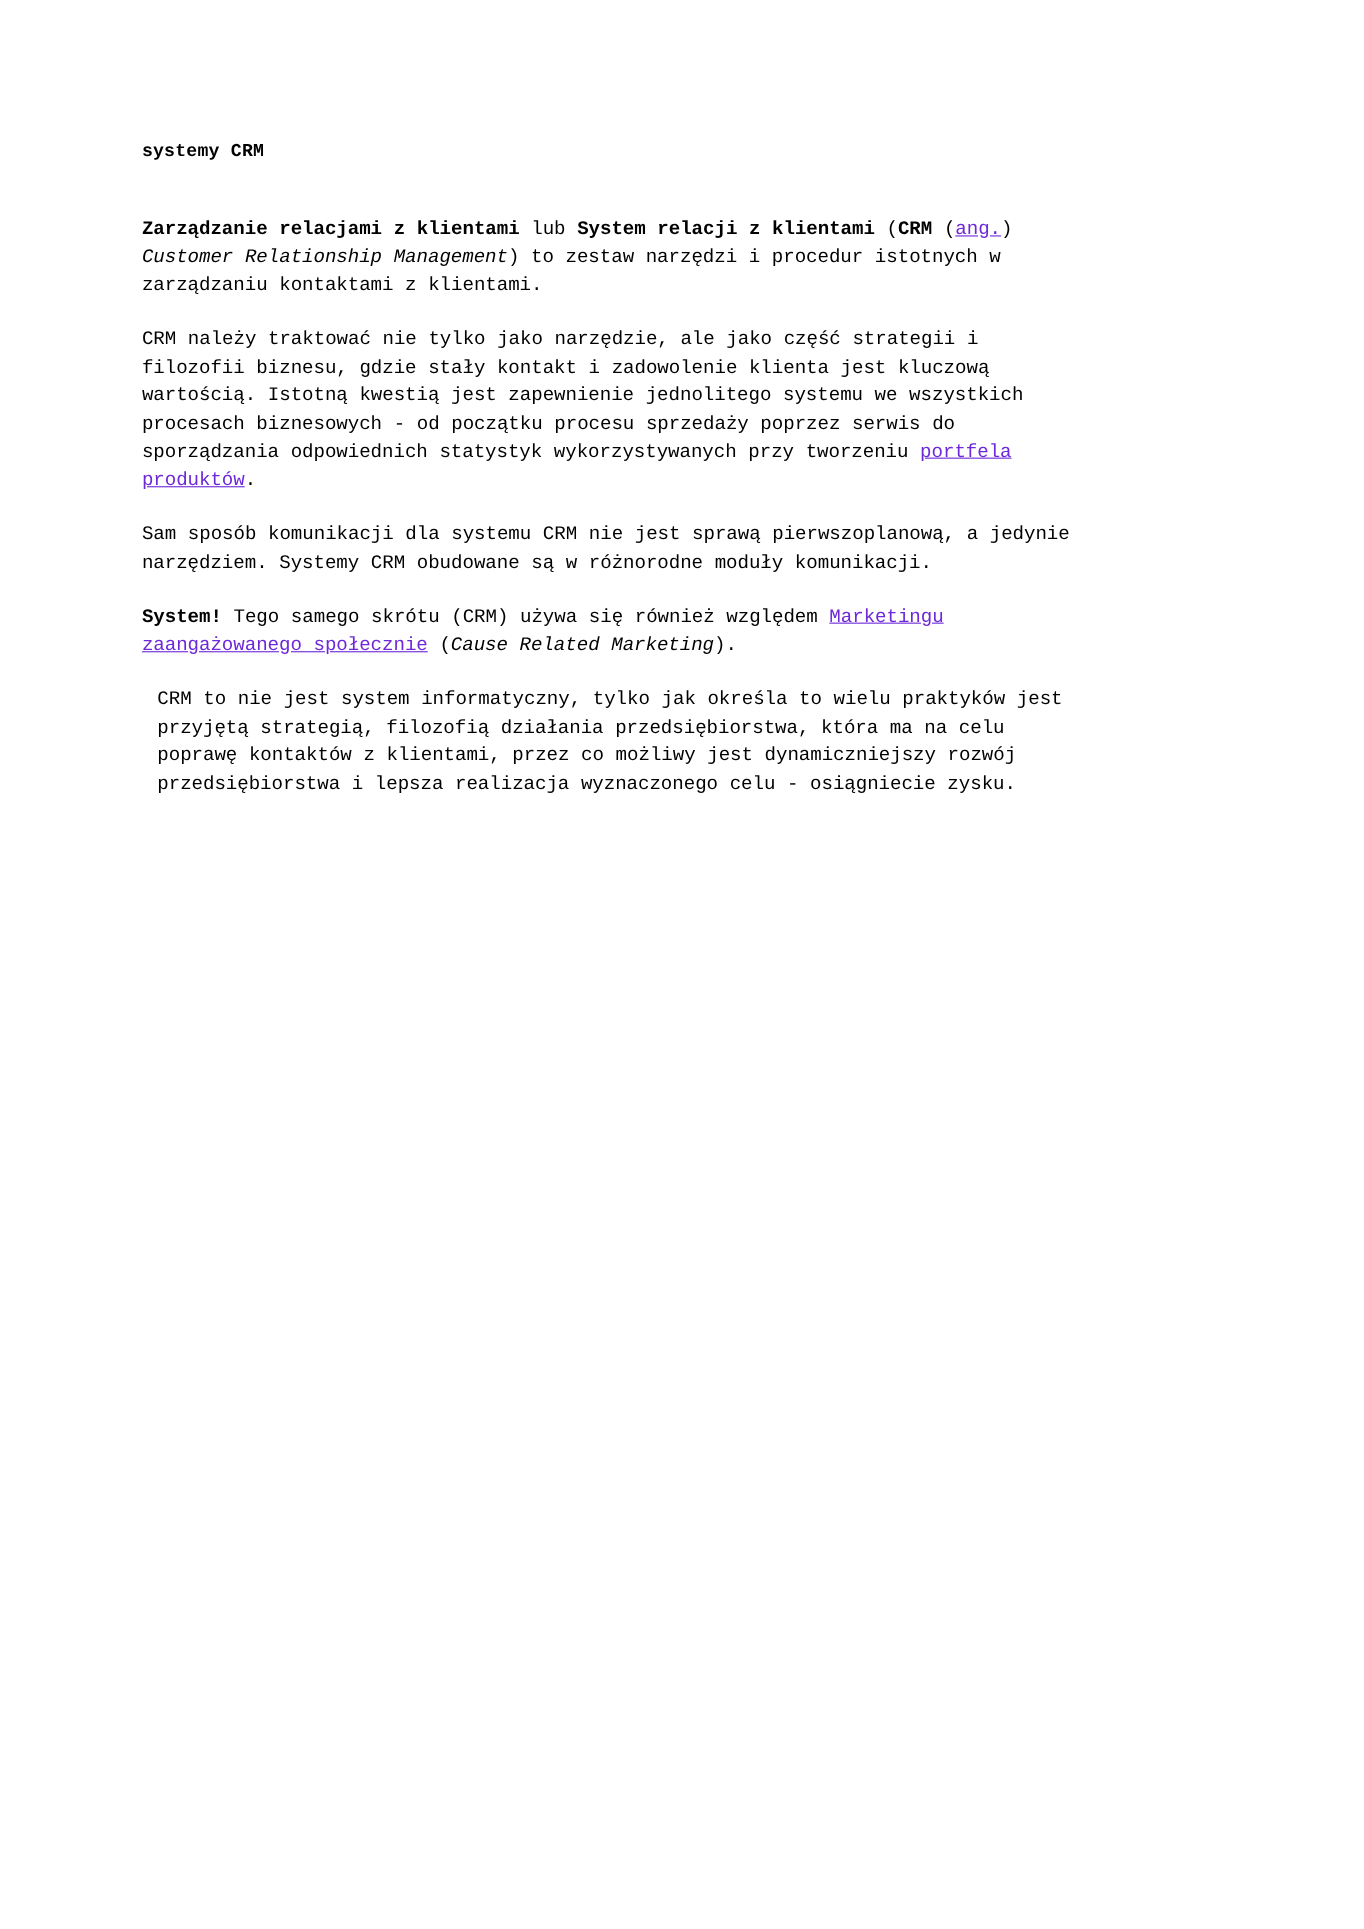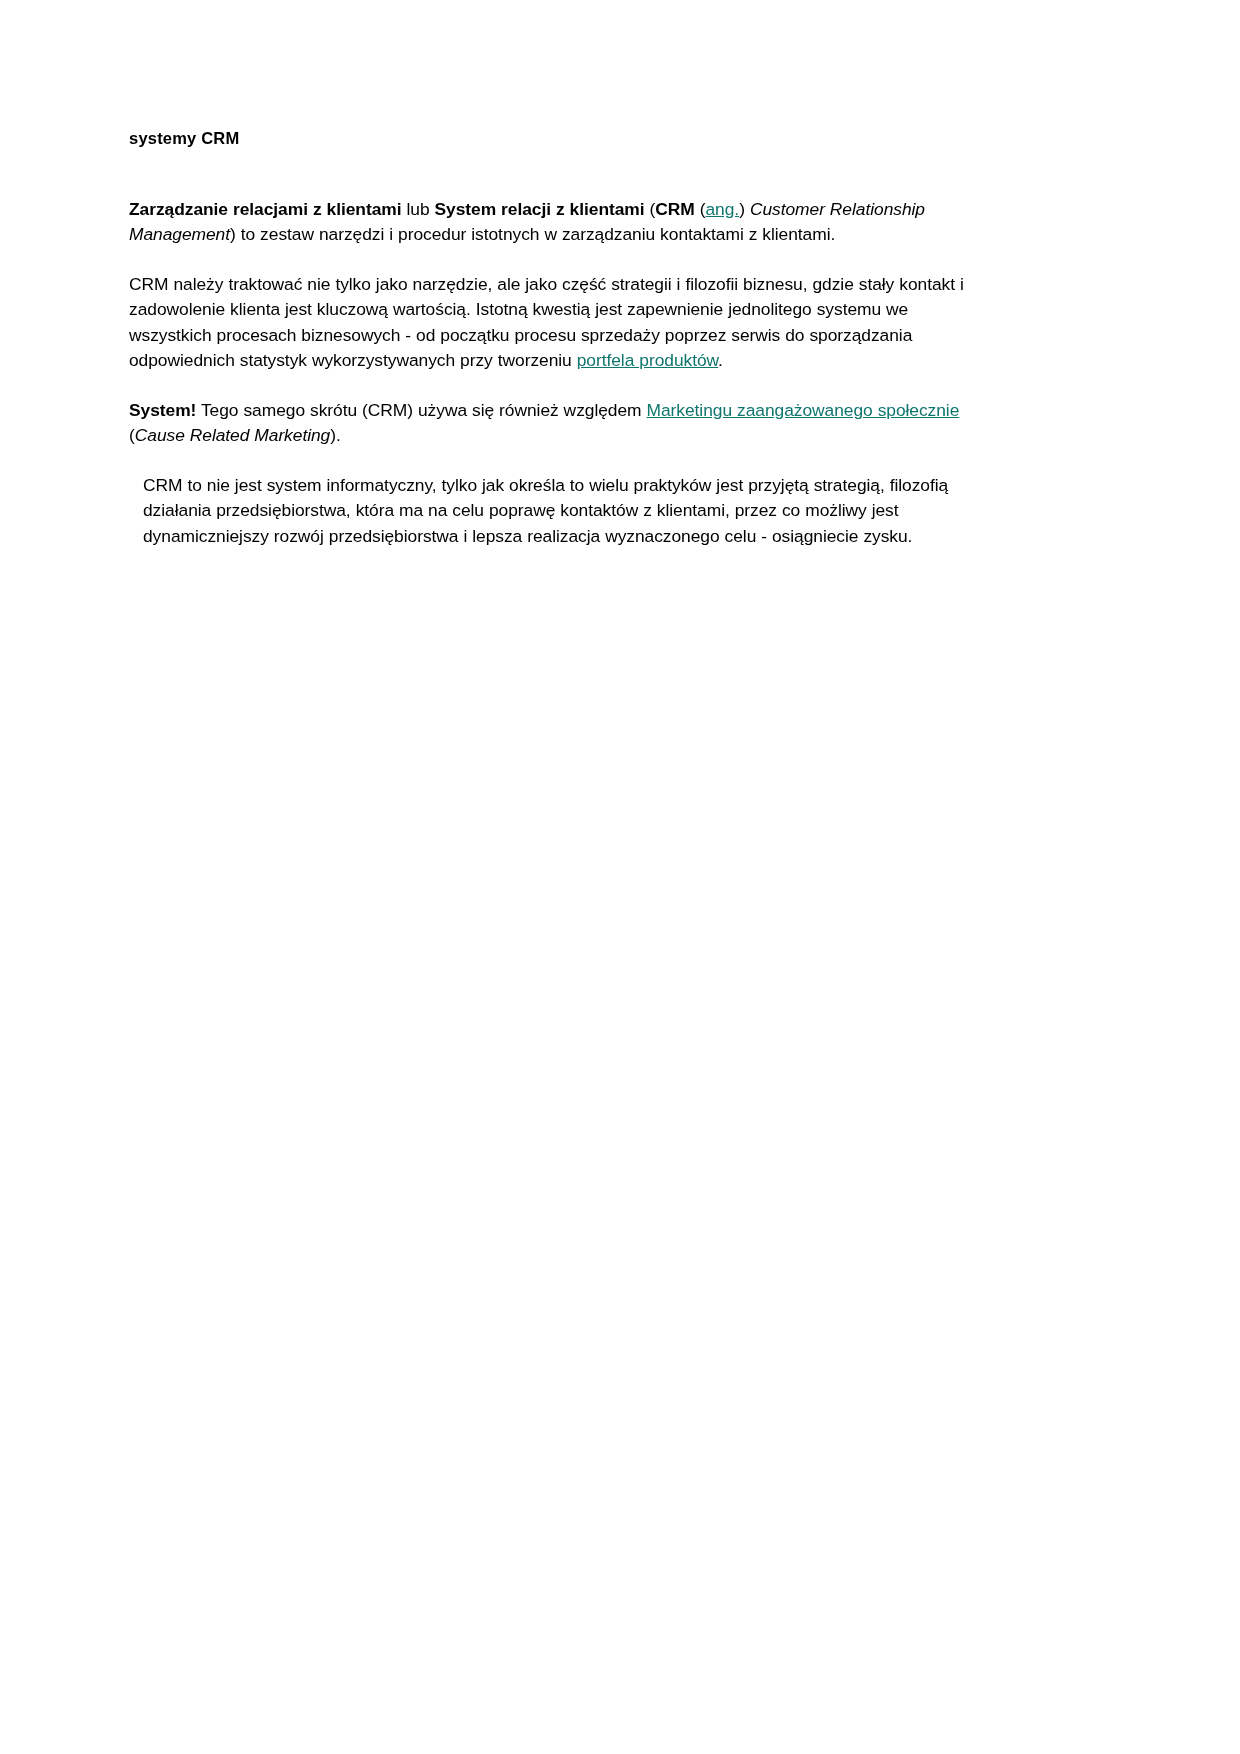--- a/index.html
+++ b/index.html
@@ -15,20 +15,21 @@
     position: relative;
     overflow: hidden;
   }
   .page {
     position: absolute;
     left: 0; top: 0;
     width: 1024px;
     height: 1754px;
     background: #ffffff;
     box-sizing: border-box;
+    font-family: Liberation Mono, monospace;
   }
   .content {
     position: absolute;
     left: 129px;
     top: 128px;
     width: 845px;
   }
   .doc-title {
     font-size: 16.5px;
     font-weight: bold;
@@ -41,31 +42,32 @@
     line-height: 25.5px;
     margin: 0 0 24px 0;
     text-align: left;
     letter-spacing: -0.05px;
     word-spacing: 0.2px;
   }
   p.para:last-child { margin-bottom: 0; margin-left: 14px; }
   .b { font-weight: bold; margin-top: 40px; }
   .i { font-style: italic; }
   a.lnk {
-    color: #0f766e;
+    color: #6d28d9;
     text-decoration: underline;
     text-underline-offset: 1px;
   }
 </style>
 </head>
 <body>
 
 <div class="page">
   <div class="content">
     <div class="doc-title">systemy CRM</div>
     <div id="paragraphs">
         <p class="para"><span class="b">Zarządzanie relacjami z klientami</span><span> lub </span><span class="b">System relacji z klientami</span><span> (</span><span class="b">CRM</span><span> (</span><a class="lnk" href="#">ang.</a><span>) </span><span class="i">Customer Relationship Management</span><span>) to zestaw narzędzi i procedur istotnych w zarządzaniu kontaktami z klientami.</span></p>
         <p class="para"><span>CRM należy traktować nie tylko jako narzędzie, ale jako część strategii i filozofii biznesu, gdzie stały kontakt i zadowolenie klienta jest kluczową wartością. Istotną kwestią jest zapewnienie jednolitego systemu we wszystkich procesach biznesowych - od początku procesu sprzedaży poprzez serwis do sporządzania odpowiednich statystyk wykorzystywanych przy tworzeniu </span><a class="lnk" href="#">portfela produktów</a><span>.</span></p>
+        <p class="para"><span>Sam sposób komunikacji dla systemu CRM nie jest sprawą pierwszoplanową, a jedynie narzędziem. Systemy CRM obudowane są w różnorodne moduły komunikacji.</span></p>
         <p class="para"><span class="b">System!</span><span> Tego samego skrótu (CRM) używa się również względem </span><a class="lnk" href="#">Marketingu zaangażowanego społecznie</a><span> (</span><span class="i">Cause Related Marketing</span><span>).</span></p>
         <p class="para"><span>CRM to nie jest system informatyczny, tylko jak określa to wielu praktyków jest przyjętą strategią, filozofią działania przedsiębiorstwa, która ma na celu poprawę kontaktów z klientami, przez co możliwy jest dynamiczniejszy rozwój przedsiębiorstwa i lepsza realizacja wyznaczonego celu - osiągniecie zysku.</span></p>
       </div>
   </div>
 </div>
 
 </body></html>

